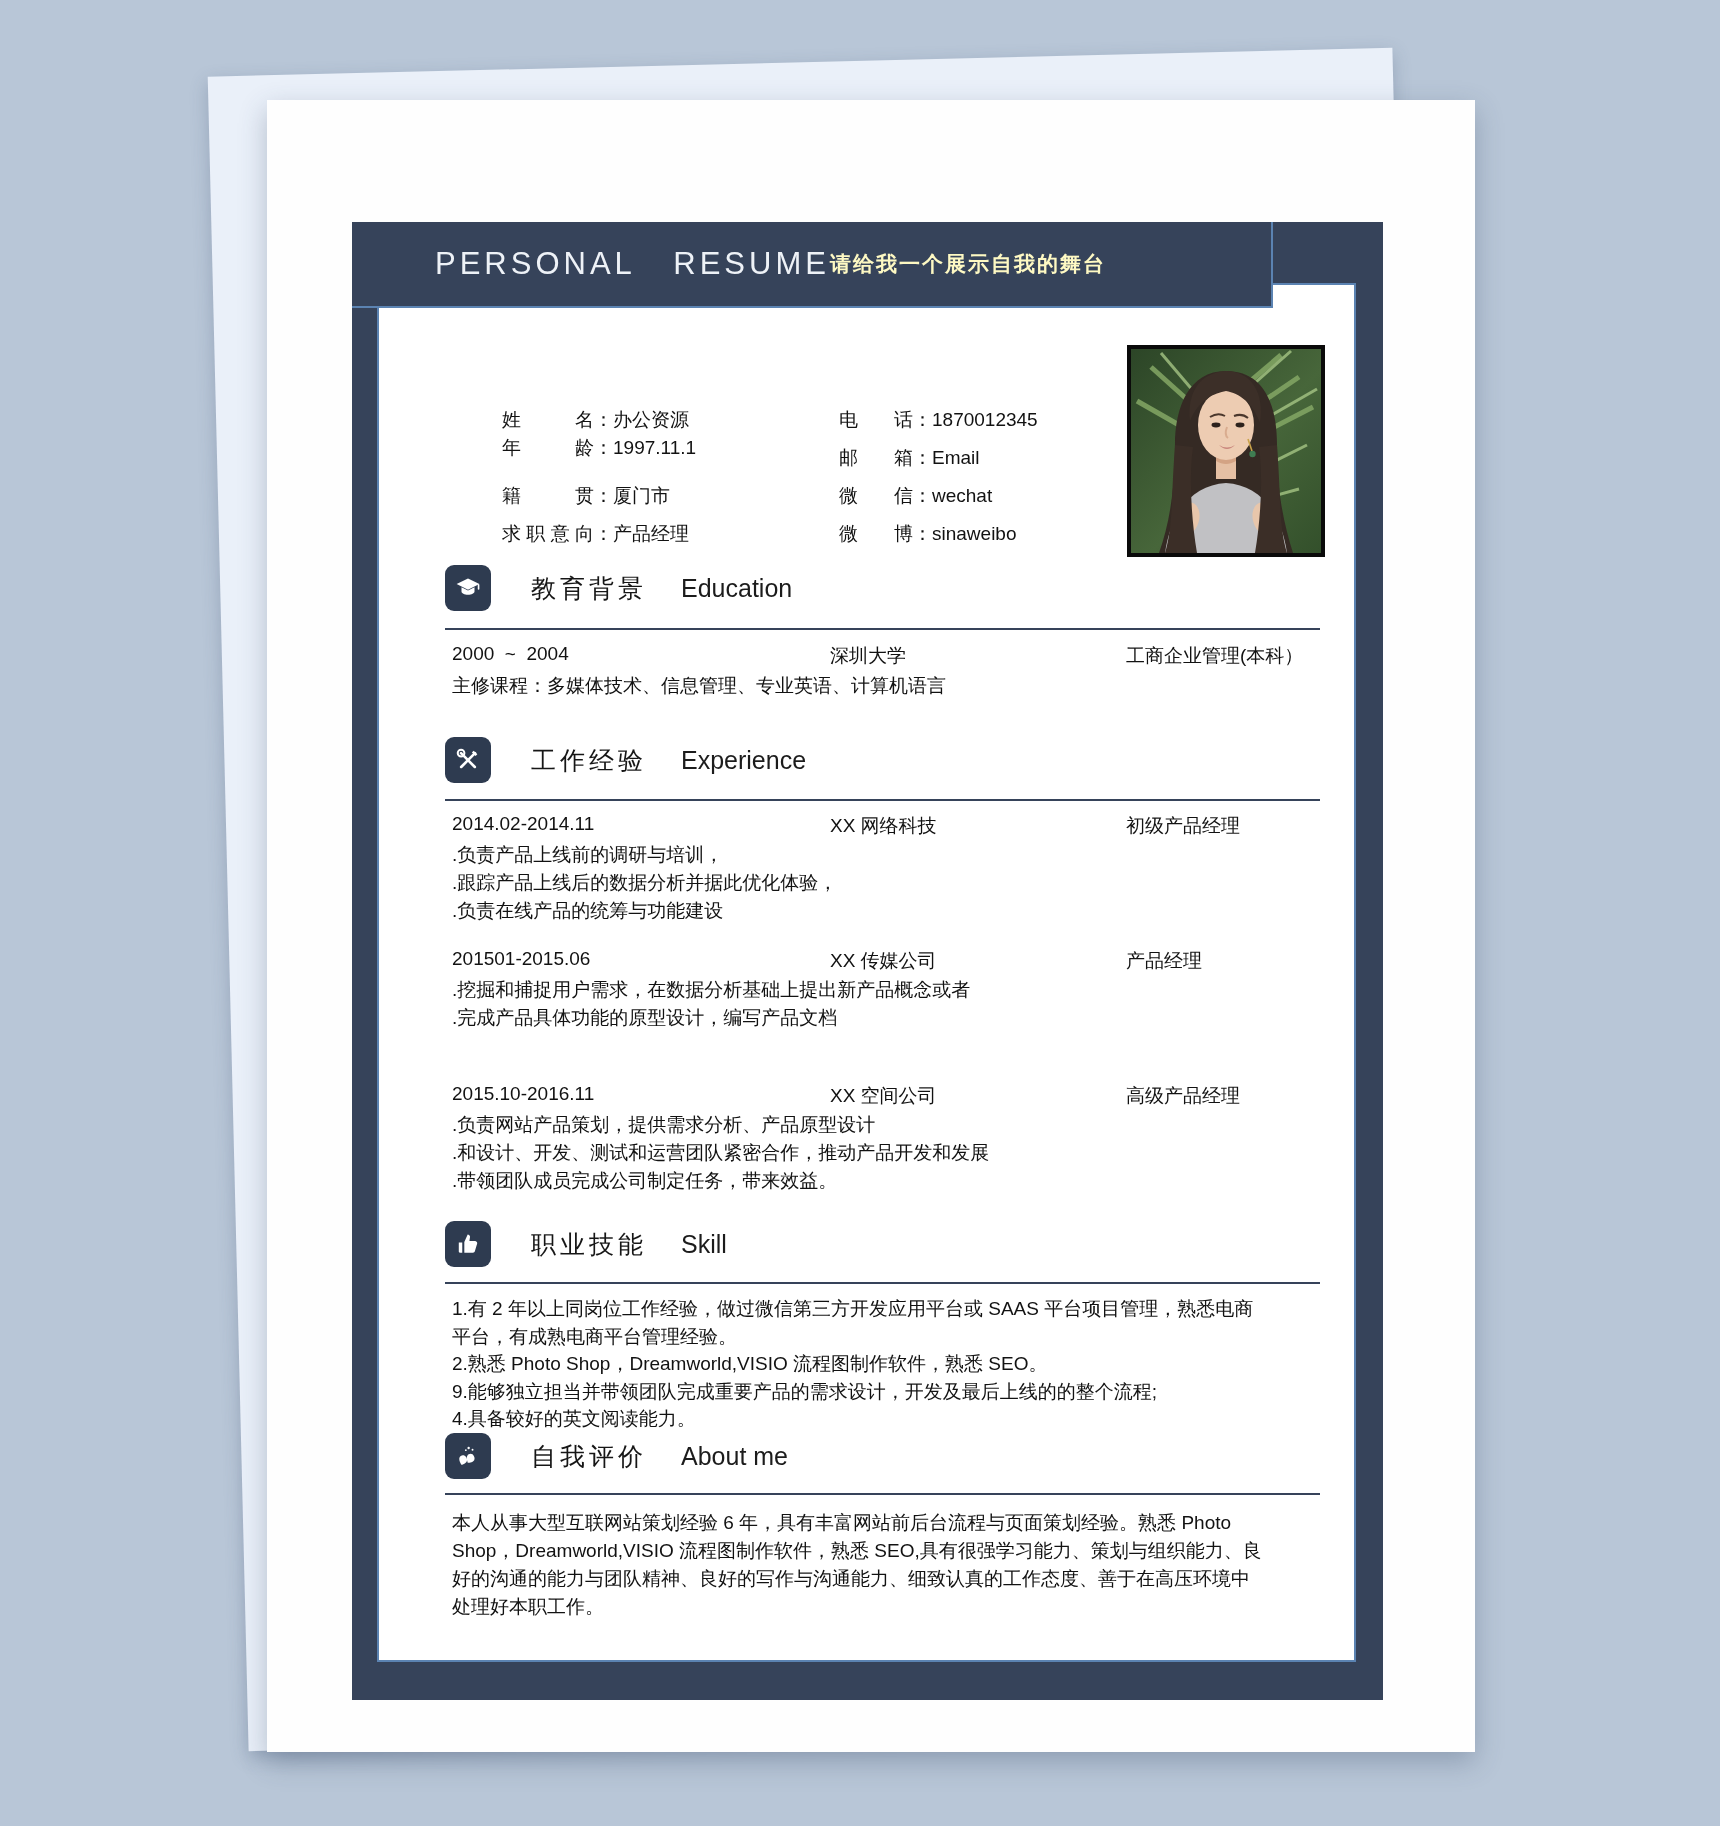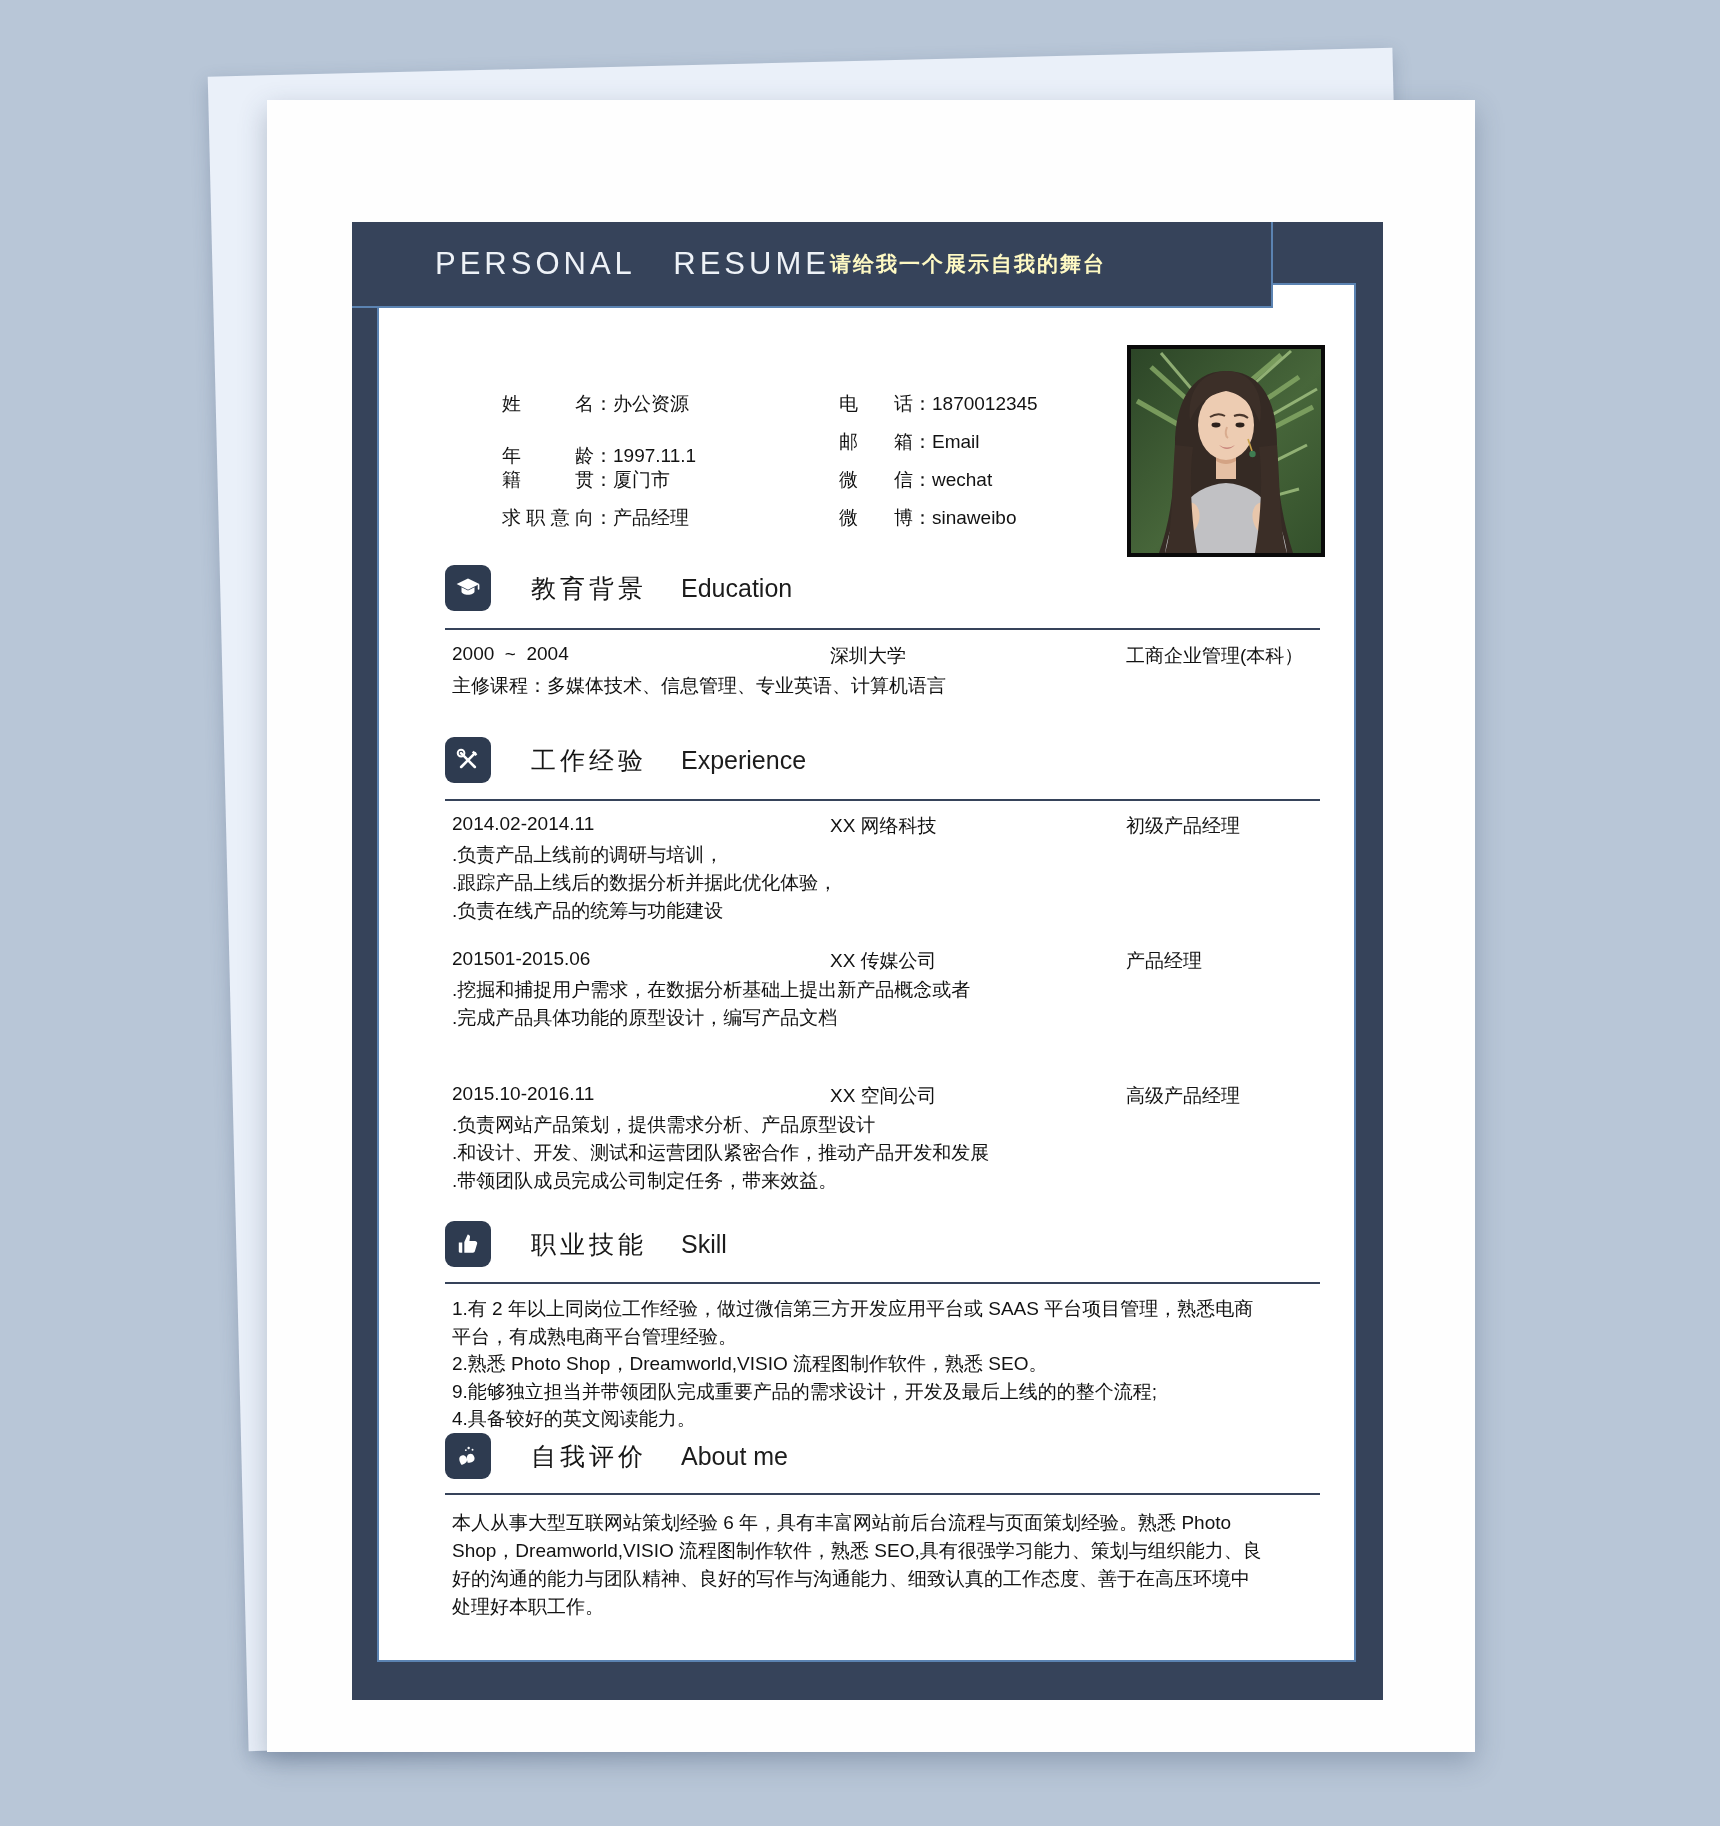--- a/index.html
+++ b/index.html
@@ -32,21 +32,21 @@
     background:#36435a;border-bottom:2px solid #5b83b2;border-right:2px solid #5b83b2;
     box-sizing:border-box;display:flex;align-items:center;
   }
   .band-title{
     margin-left:83px;font-size:31px;color:#eef2f7;letter-spacing:4px;word-spacing:26px;
   }
   .band-tagline{
     position:absolute;left:478px;top:0;height:100%;display:flex;align-items:center;
     font-size:21px;font-weight:700;color:#fef9c3;letter-spacing:2px;
   }
-  .p-row{position:absolute;height:30px;line-height:30px;font-size:19px;white-space:nowrap;}
+  .p-row{position:absolute;height:30px;line-height:30px;font-size:19px;white-space:nowrap;margin-top:16px;}
   .p-label{display:inline-block;text-align:justify;text-align-last:justify;vertical-align:top;}
   .p-label.w1{width:92px;}
   .p-label.w2{width:74px;}
   .photo{
     position:absolute;left:748px;top:60px;width:190px;height:204px;
     border:4px solid #0a0a0a;background:#3b5633;
   }
   .photo svg{display:block;}
   .sec{position:absolute;left:66px;height:46px;display:flex;align-items:center;}
   .sec-icon{
@@ -69,21 +69,21 @@
 <body>
 
 <div class="sheet-back"></div>
 <div class="paper"></div>
 
 <div class="navy-page"></div>
 
 <div class="white-area">
 
   <div class="p-row" style="top:104px;left:123px"><span class="p-label w1">姓名</span><span>：</span><span>办公资源</span></div>
-  <div class="p-row" style="top:156px;left:123px"><span class="p-label w1">年龄</span><span>：</span><span>1997.11.1</span></div>
+  <div class="p-row" style="top:132px;left:123px"><span class="p-label w1">年龄</span><span>：</span><span>1997.11.1</span></div>
   <div class="p-row" style="top:180px;left:123px"><span class="p-label w1">籍贯</span><span>：</span><span>厦门市</span></div>
   <div class="p-row" style="top:218px;left:123px"><span class="p-label w1">求职意向</span><span>：</span><span>产品经理</span></div>
 
   <div class="p-row" style="top:104px;left:460px"><span class="p-label w2">电话</span><span>：</span><span>1870012345</span></div>
   <div class="p-row" style="top:142px;left:460px"><span class="p-label w2">邮箱</span><span>：</span><span>Email</span></div>
   <div class="p-row" style="top:180px;left:460px"><span class="p-label w2">微信</span><span>：</span><span>wechat</span></div>
   <div class="p-row" style="top:218px;left:460px"><span class="p-label w2">微博</span><span>：</span><span>sinaweibo</span></div>
 
   <div class="photo" title="照片：长发女性，灰色露肩上衣，棕榈叶背景">
     <svg width="190" height="204" viewBox="0 0 190 204">

